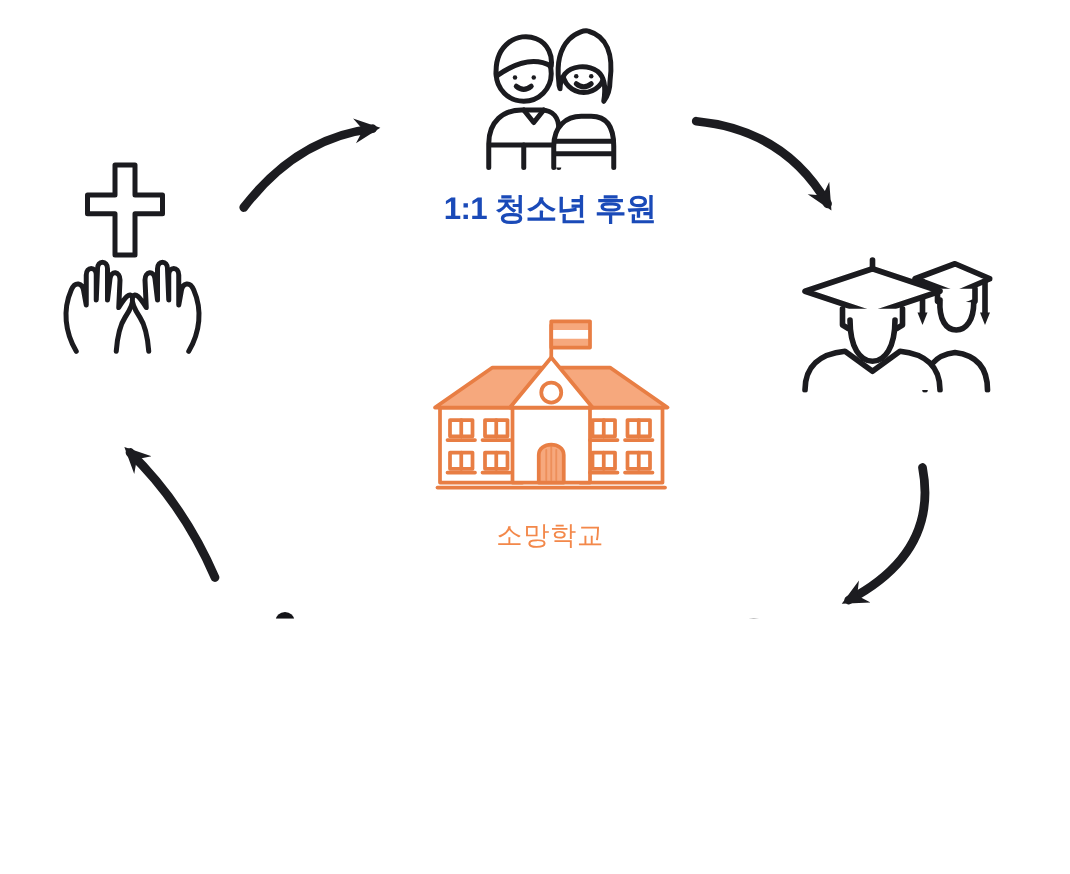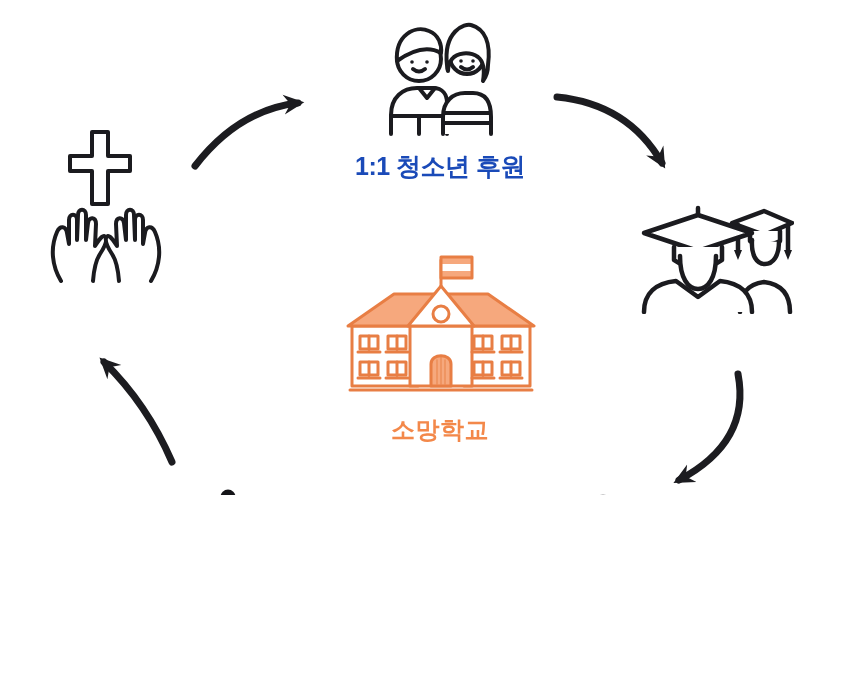--- a/index.html
+++ b/index.html
@@ -8,21 +8,21 @@
     font-family:"Liberation Sans", sans-serif;
   }
   .icon-box{position:absolute;}
   .node-label{
     position:absolute;transform:translateX(-50%);
     font-weight:700;font-size:25px;color:#1a4ab8;
     white-space:nowrap;letter-spacing:-0.5px;
   }
   .center-label{
     position:absolute;transform:translateX(-50%);
-    font-weight:700;font-size:24px;color:#f3884a;
+    font-weight:400;font-size:21px;color:#f3884a;
     white-space:nowrap;letter-spacing:0.5px;
   }
   .arrow-layer{position:absolute;left:0;top:0;width:856px;height:699px;pointer-events:none;}
   svg{display:block;}
 </style>
 </head>
 <body>
 
 <div class="canvas">
 

